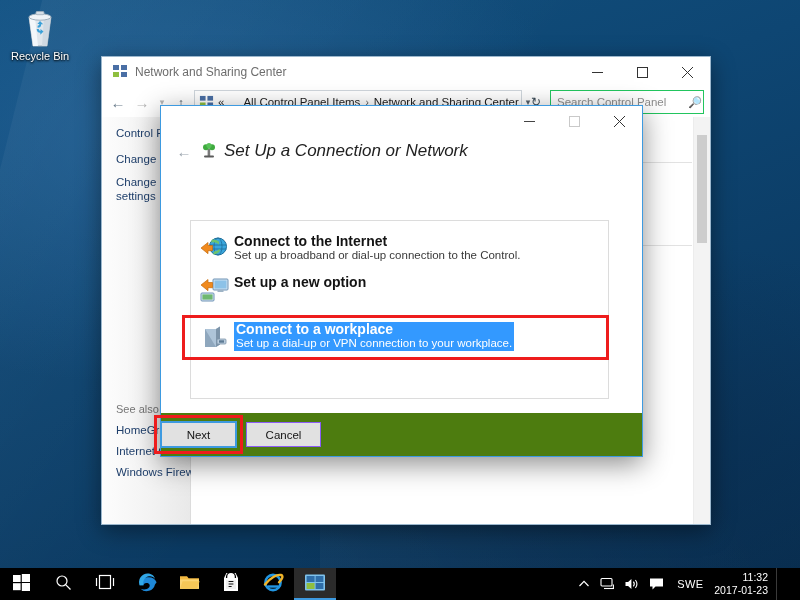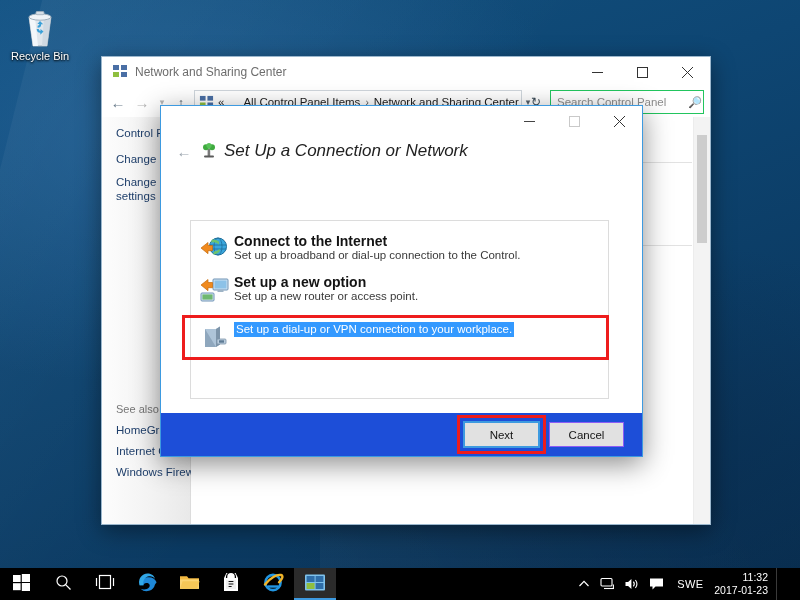--- a/index.html
+++ b/index.html
@@ -115,22 +115,22 @@
   .opt .oico{width:30px;height:30px;flex:none;position:relative;margin-right:4px;margin-top:1px;}
   .opt .otxt{padding-top:1px;}
   .opt .otitle{font-size:14px;color:#141414;font-weight:bold;line-height:14px;}
   .opt .odesc{font-size:11.5px;color:#3a3a3a;line-height:15px;}
   .opt.selected .otxt{background:#3399ff;padding:0 2px;}
   .opt.selected .otitle,.opt.selected .odesc{color:#fff;font-weight:normal;}
   .opt.selected .otitle{font-weight:bold;}
   .annot{position:absolute;border:3px solid #ee1c1c;pointer-events:none;}
   #annot-opt{left:-9px;right:-1px;top:-2px;bottom:-2px;}
   #dlg-buttons{
-    position:absolute;left:0;right:0;bottom:0;height:43px;background:#1d4ed8;
-    display:flex;align-items:center;justify-content:flex-end;gap:10px;padding-right:18px;
+    position:absolute;left:0;right:0;bottom:0;height:43px;background:#4d7c0f;
+    display:flex;align-items:center;gap:10px;padding-right:18px;
   }
   .dbtn{
     min-width:73px;height:23px;font-size:11.5px;color:#141414;
     background:#e1e1e1;border:1px solid #8b5cf6;
     display:flex;align-items:center;justify-content:center;
   }
   #next-wrap{position:relative;}
   #next-btn{border:1px solid #3d9ae0;outline:1px solid #3d9ae0;background:#e1e1e1;}
   #annot-next{left:-7px;right:-7px;top:-7px;bottom:-7px;}
 
@@ -316,36 +316,36 @@
             <rect x="13" y="4" width="15" height="11" rx="1" fill="#cfe2f2" stroke="#6e93b5" stroke-width="1"></rect>
             <rect x="14.5" y="5.5" width="12" height="8" fill="#8cc2e8"></rect>
             <rect x="17.5" y="15" width="6" height="2" fill="#9fb4c6"></rect>
             <rect x="1" y="18" width="13" height="8" rx="1" fill="#d7e6f3" stroke="#6e93b5" stroke-width="1"></rect>
             <rect x="2.4" y="19.4" width="10.2" height="5.2" fill="#6fb86f"></rect>
             <path d="M1 10 l7 -5.5 0 3 h4.5 l0 5.2 h-4.5 l0 3 Z" fill="#f08a1e" stroke="#c46a0c" stroke-width=".7"></path>
           </svg>
         </div>
         <div class="otxt">
           <div class="otitle">Set up a new option</div>
-          <div class="odesc">Set up a new router or access point.</div>
         </div>
       </div>
 
       <div class="opt selected" style="margin-top:7px">
         <div class="annot" id="annot-opt"></div>
         <div class="oico">
           <svg width="30" height="30" viewBox="0 0 30 30">
             <path d="M5 6 h11 v18 h-11 Z" fill="#8fa7bd"></path>
             <path d="M5 6 h11 l4 -2.4 v18 l-4 2.4 Z" fill="#aec4d8"></path>
             <path d="M16 6 l4 -2.4 v18 l-4 2.4 Z" fill="#7d94a9"></path>
             <rect x="17" y="16" width="9" height="5" rx="1" fill="#b9ccdd" stroke="#7d94a9" stroke-width=".8"></rect>
             <rect x="19" y="17.3" width="5" height="2.4" fill="#5e7b95"></rect>
           </svg>
         </div>
         <div class="otxt">
+          <div class="otitle">Connect to a workplace</div>
           <div class="odesc">Set up a dial-up or VPN connection to your workplace.</div>
         </div>
       </div>
 
     </div>
   </div>
 
   <div id="dlg-buttons">
     <div id="next-wrap">
       <div class="annot" id="annot-next"></div>

